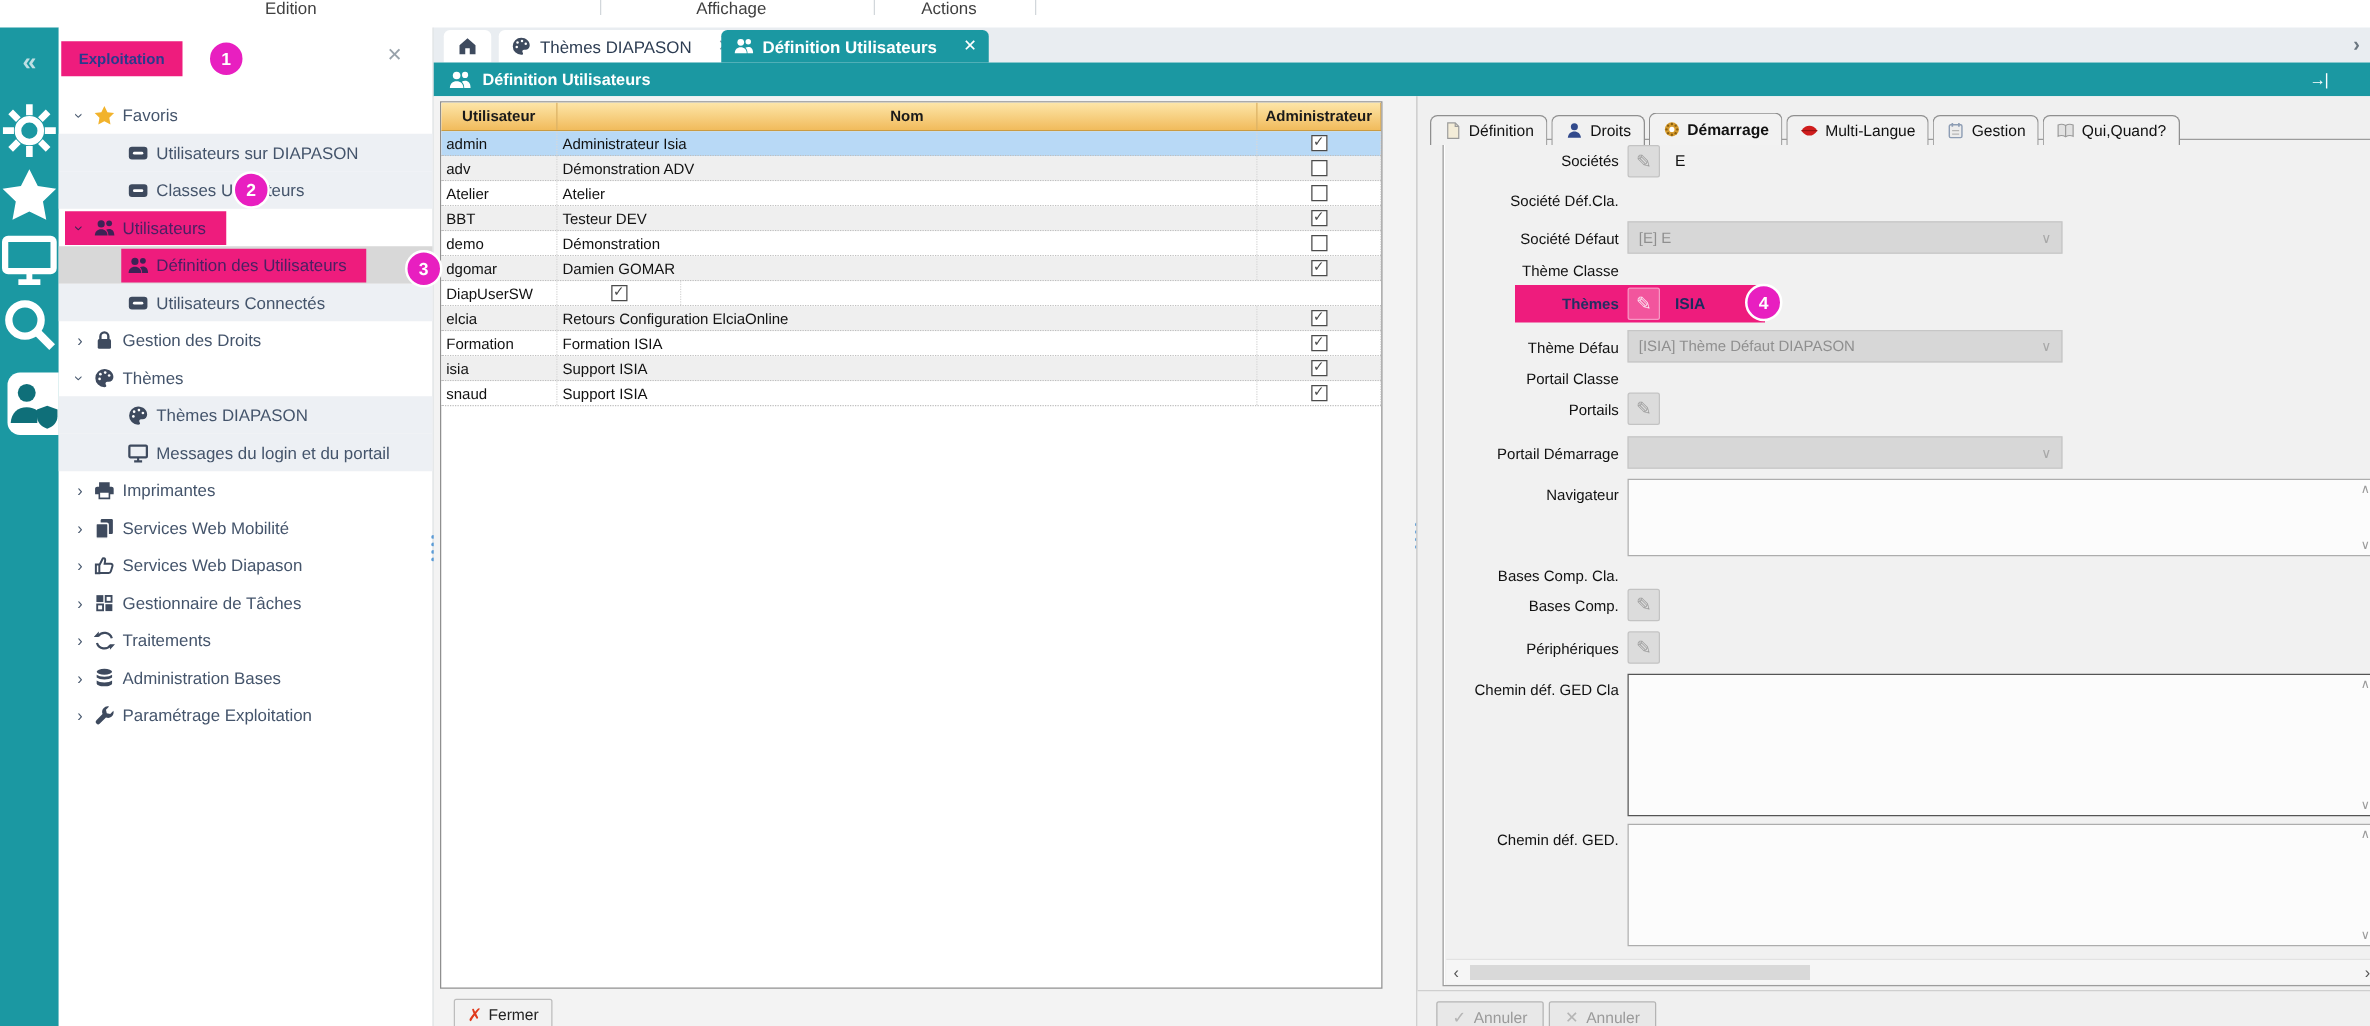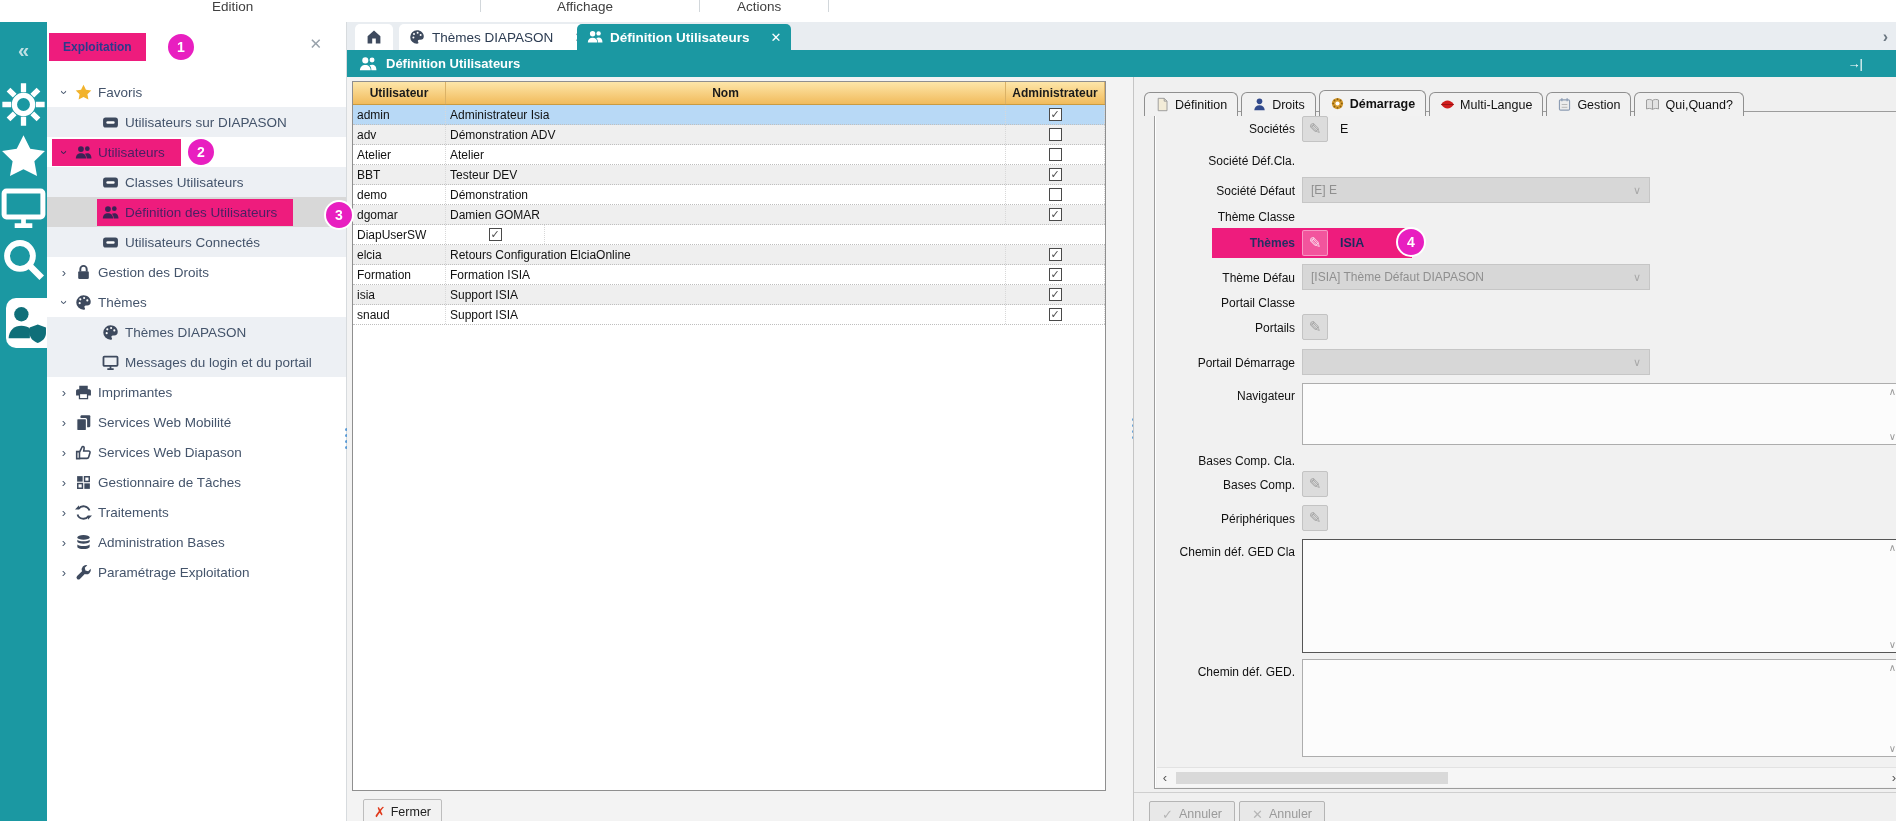--- a/index.html
+++ b/index.html
@@ -183,43 +183,43 @@
           <div class="tr-inner">
             <span class="ticon" data-icon="badge">
               <svg viewBox="0 0 16 16">
                 <rect x="1" y="3.2" width="14" height="9.6" rx="2.4" fill="currentColor"></rect>
                 <path d="M5.2 8h5.6" stroke="#fff" stroke-width="2.2" stroke-linecap="round" fill="none"></path>
               </svg>
             </span>
             <span class="tlabel">Utilisateurs sur DIAPASON</span>
           </div>
         </div>
+        <div class="tree-row lv1 sub">
+          <div class="tr-inner">
+            <span class="ticon" data-icon="badge">
+              <svg viewBox="0 0 16 16">
+                <rect x="1" y="3.2" width="14" height="9.6" rx="2.4" fill="currentColor"></rect>
+                <path d="M5.2 8h5.6" stroke="#fff" stroke-width="2.2" stroke-linecap="round" fill="none"></path>
+              </svg>
+            </span>
+            <span class="tlabel">Classes Utilisateurs</span>
+          </div>
+        </div>
         <div class="tree-row lv0">
           <div class="tr-inner hl">
             <span class="chev exp">›</span>
             <span class="ticon" data-icon="people">
               <svg viewBox="0 0 16 16">
                 <circle cx="5.6" cy="4.8" r="2.7" fill="currentColor"></circle>
                 <circle cx="11.6" cy="4.4" r="2.2" fill="currentColor"></circle>
                 <path fill="currentColor" d="M.8 13.6c0-3 2-4.8 4.8-4.8s4.8 1.8 4.8 4.8z"></path>
                 <path fill="currentColor" d="M11 13.6c0-1.9-.6-3.4-1.7-4.4.7-.4 1.5-.6 2.3-.6 2.3 0 3.9 1.5 3.9 5z"></path>
               </svg>
             </span>
             <span class="tlabel">Utilisateurs</span>
-          </div>
-        </div>
-        <div class="tree-row lv1 sub">
-          <div class="tr-inner">
-            <span class="ticon" data-icon="badge">
-              <svg viewBox="0 0 16 16">
-                <rect x="1" y="3.2" width="14" height="9.6" rx="2.4" fill="currentColor"></rect>
-                <path d="M5.2 8h5.6" stroke="#fff" stroke-width="2.2" stroke-linecap="round" fill="none"></path>
-              </svg>
-            </span>
-            <span class="tlabel">Classes Utilisateurs</span>
           </div>
         </div>
         <div class="tree-row lv1 sub sel">
           <div class="tr-inner hl">
             <span class="ticon" data-icon="people">
               <svg viewBox="0 0 16 16">
                 <circle cx="5.6" cy="4.8" r="2.7" fill="currentColor"></circle>
                 <circle cx="11.6" cy="4.4" r="2.2" fill="currentColor"></circle>
                 <path fill="currentColor" d="M.8 13.6c0-3 2-4.8 4.8-4.8s4.8 1.8 4.8 4.8z"></path>
                 <path fill="currentColor" d="M11 13.6c0-1.9-.6-3.4-1.7-4.4.7-.4 1.5-.6 2.3-.6 2.3 0 3.9 1.5 3.9 5z"></path>

